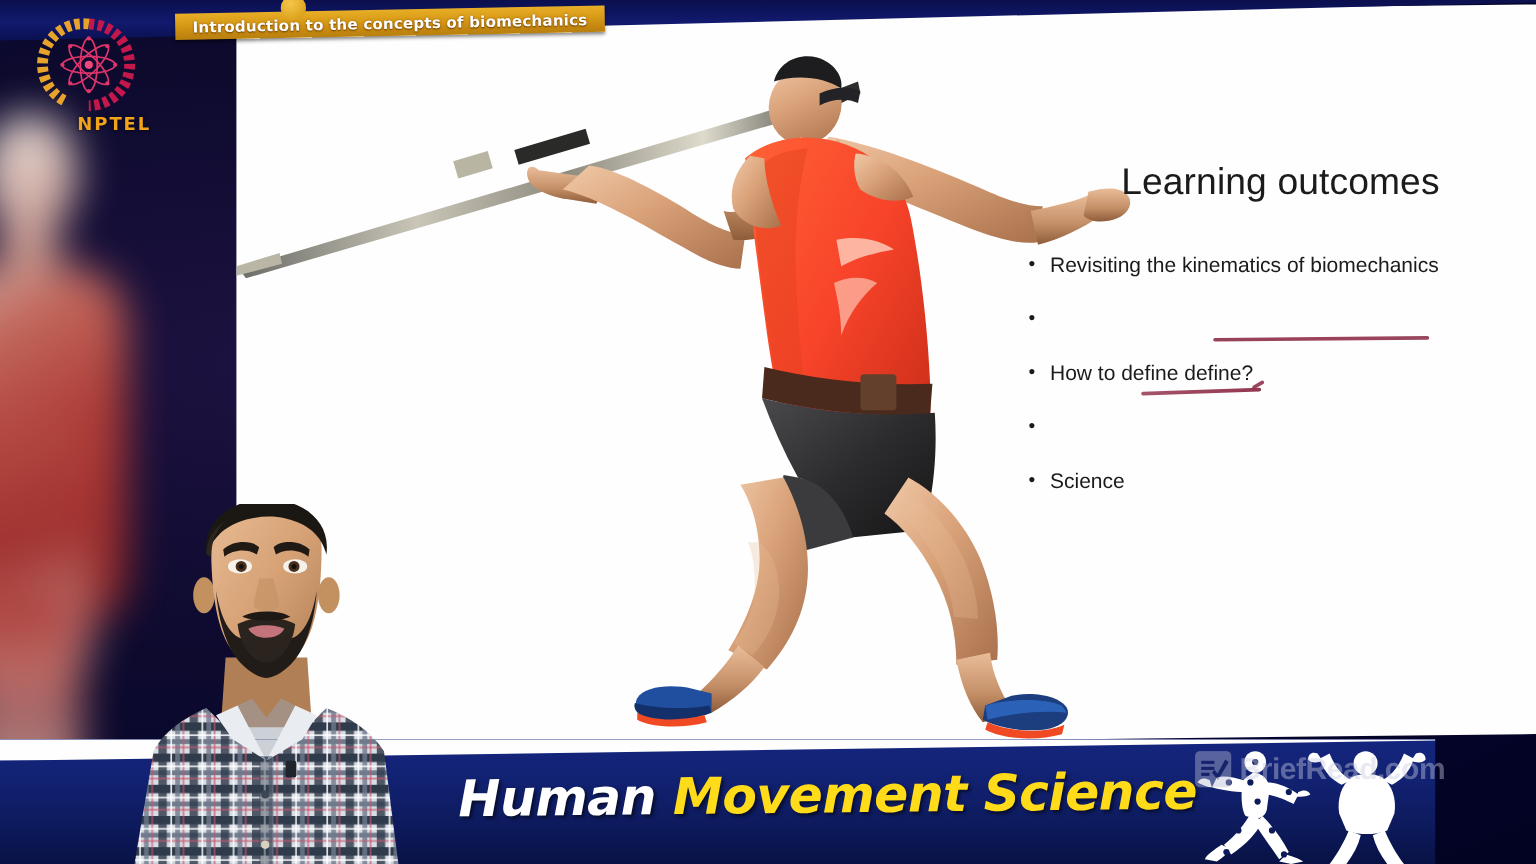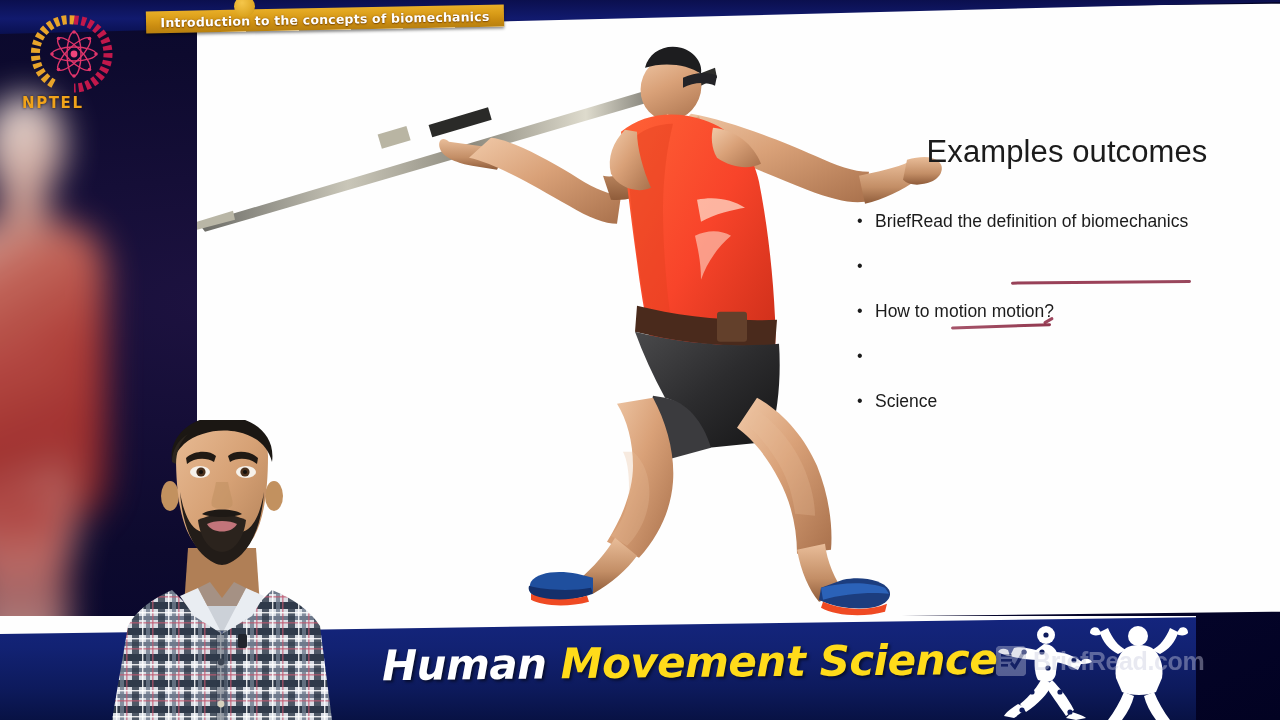--- a/index.html
+++ b/index.html
@@ -109,21 +109,21 @@
   }
 
   
   #nptel {
     position: absolute; left: 22px; top: 14px;
     width: 104px; height: 100px;
     z-index: 8;
   }
   #nptel .logo-text {
     position: absolute; bottom: 2px; left: 0; width: 100%;
-    text-align: left;
+    text-align: right;
     color: #f0a31b;
     font-size: 15px; font-weight: bold;
     letter-spacing: 1.6px;
     font-family: "DejaVu Sans", sans-serif;
     text-shadow: 0 0 3px rgba(0,0,0,.8);
   }
 
   
   #athlete { position: absolute; left: 0; top: 0; width: 100%; height: 100%; }
 
@@ -219,21 +219,20 @@
   #banner-title .w { color: #ffffff; }
   #banner-title .y { color: #ffdb1a; }
 
   
   #watermark {
     position: absolute;
     left: 996px; top: 626px;
     display: flex; align-items: flex-end; gap: 7px;
     z-index: 14;
     opacity: .42;
-    margin-top: 20px;
   }
   #watermark .wm-text {
     color: #c9cbe0;
     font-size: 25px;
     font-weight: bold;
     letter-spacing: -0.4px;
     font-family: "Liberation Sans", sans-serif;
   }
   .wm-badge {
     width: 30px; height: 30px;
@@ -356,35 +355,35 @@
                  L600,544 C600,518 594,492 582,470 C570,446 554,428 540,418 Z" fill="url(#skin)"></path>
         <path d="M600,540 C604,562 612,580 622,592 L648,584 C638,570 630,552 628,534 Z" fill="url(#skinL)"></path>
         <path d="M560,400 C580,414 596,434 606,456 C614,474 618,492 618,506 L598,504 C596,486 590,466 578,448 C568,432 556,420 546,412 Z" fill="#e9bd99" opacity=".28"></path>
 
         <path d="M622,590 C638,598 658,600 674,598 C688,596 696,588 692,580 C686,570 664,566 646,570 L624,578 Z" fill="#1c3d7e"></path>
         <path d="M624,578 C646,572 672,572 688,578 L692,584 C674,582 646,584 626,590 Z" fill="#2b62b8"></path>
         <path d="M626,592 C644,600 672,602 690,594 L688,602 C666,608 638,606 624,598 Z" fill="#ef4a23"></path>
       </svg>
 
       <div id="outcomes">
-        <h1>Examples outcomes</h1>
+        <h1>Learning outcomes</h1>
 
         <div class="bullet-row">
           <span class="bullet-dot">•</span>
-          <span class="bullet-text">BriefRead the definition of biomechanics</span>
+          <span class="bullet-text">Revisiting the kinematics of biomechanics</span>
         </div>
 
         <div class="bullet-row">
           <span class="bullet-dot">•</span>
           <span class="ul1"></span>
         </div>
 
         <div class="bullet-row">
           <span class="bullet-dot">•</span>
-          <span class="bullet-text">How to motion motion?</span>
+          <span class="bullet-text">How to define define?</span>
           <span class="ul2"></span>
         </div>
 
         <div class="bullet-row">
           <span class="bullet-dot">•</span>
         </div>
 
         <div class="bullet-row">
           <span class="bullet-dot">•</span>
           <span class="bullet-text">Science</span>

